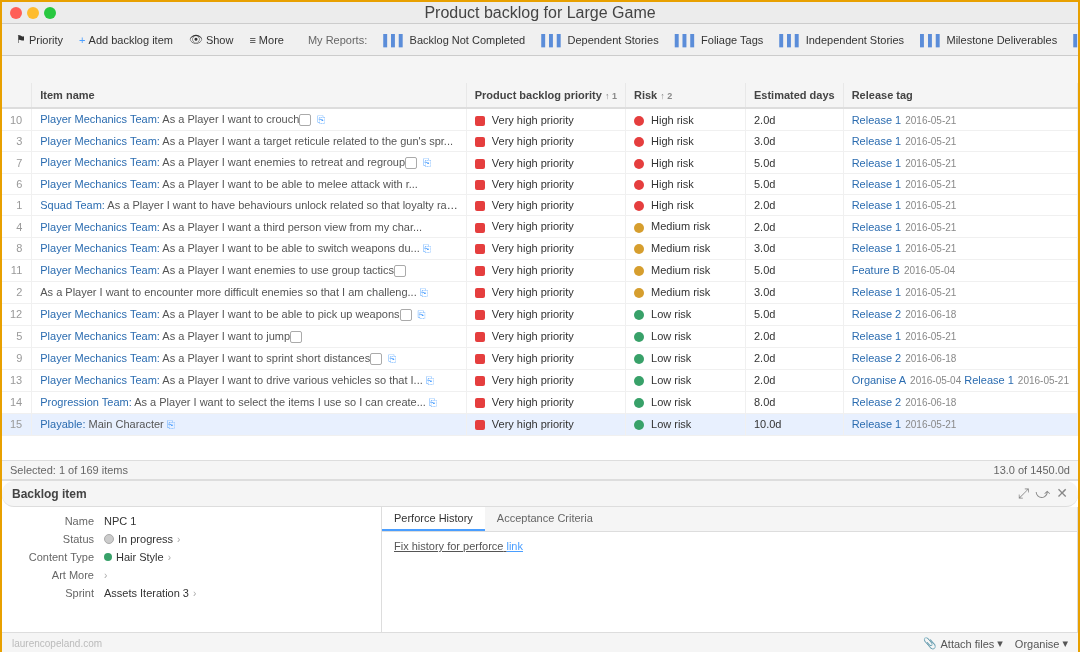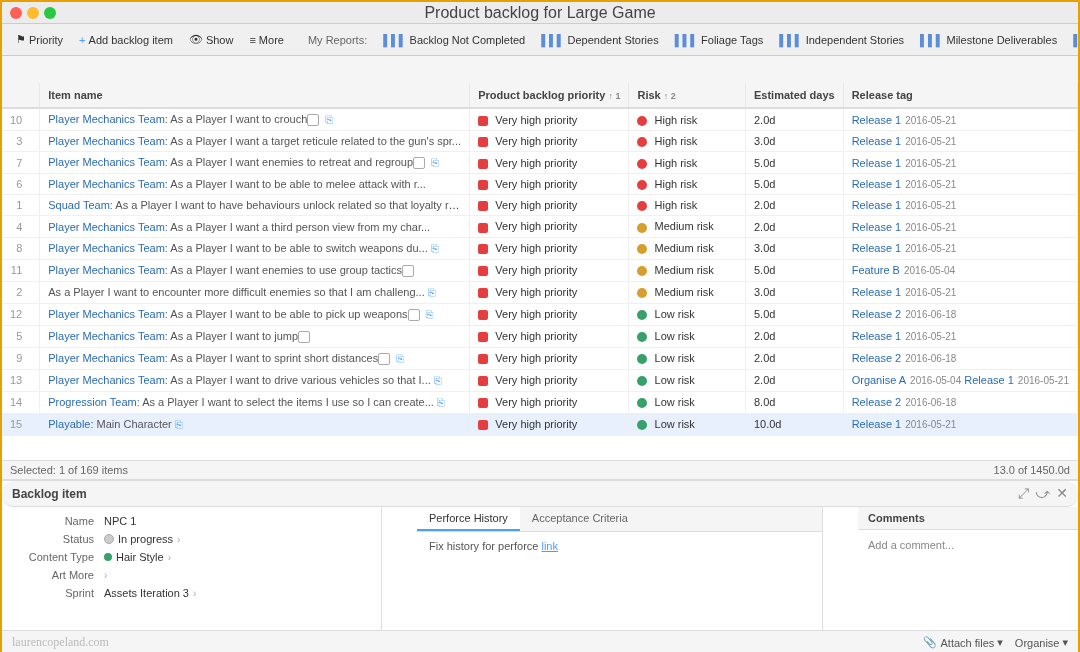--- a/index.html
+++ b/index.html
@@ -109,21 +109,21 @@
       white-space: nowrap;
       overflow: hidden;
       text-overflow: ellipsis;
     }
     tr.selected td { background: #e8f0fe; }
 
     .row-num {
       color: #999;
       width: 20px;
       text-align: right;
-      padding-right: 17px;
+      padding-right: 9px;
     }
 
     .item-name {
       max-width: 430px;
       overflow: hidden;
       text-overflow: ellipsis;
     }
 
     .team-name {
       color: #2b6cb0;
@@ -223,21 +223,20 @@
     .panel-ctrl-btn {
       color: #888;
       cursor: pointer;
       font-size: 14px;
     }
 
     .bottom-panel-body {
       display: flex;
       flex: 1;
       overflow: hidden;
-      gap: 35px;
     }
 
     
     .backlog-details {
       width: 380px;
       border-right: 1px solid #ddd;
       padding: 8px 12px;
     }
 
     .detail-row {
@@ -337,20 +336,21 @@
       color: #333;
       border-bottom: 2px solid #4a9eff;
       background: #fff;
     }
 
     .perforce-content {
       padding: 8px 12px;
       font-size: 11px;
       color: #555;
       flex: 1;
+      text-decoration: underline;
     }
 
     .perforce-link {
       color: #4a9eff;
       text-decoration: underline;
       cursor: pointer;
     }
 
     
     .comments-section {
@@ -763,31 +763,25 @@
         <div class="tab-bar">
           <div class="tab active">Perforce History</div>
           <div class="tab">Acceptance Criteria</div>
         </div>
         <div class="perforce-content">
           <span>Fix history for perforce</span>
           <span class="perforce-link">link</span>
         </div>
       </div>
 
-      <div class="comments-section">
-        <div class="comments-header">Comments</div>
-        <div class="comments-body">
-          <span class="add-comment">Add a comment...</span>
-        </div>
-      </div>
     </div>
 
     <div class="footer-bar">
       <div class="footer-left">
-        <span style="color:#bbb; font-size:12px;font-family:Liberation Serif, serif;">laurencopeland.com</span>
+        <span style="color:#bbb; font-size:10px;">laurencopeland.com</span>
       </div>
       <div class="footer-right">
         <div class="footer-btn">
           <span>📎</span>
           <span>Attach files</span>
           <span>▾</span>
         </div>
         <div class="footer-btn">
           <span>Organise</span>
           <span>▾</span>

